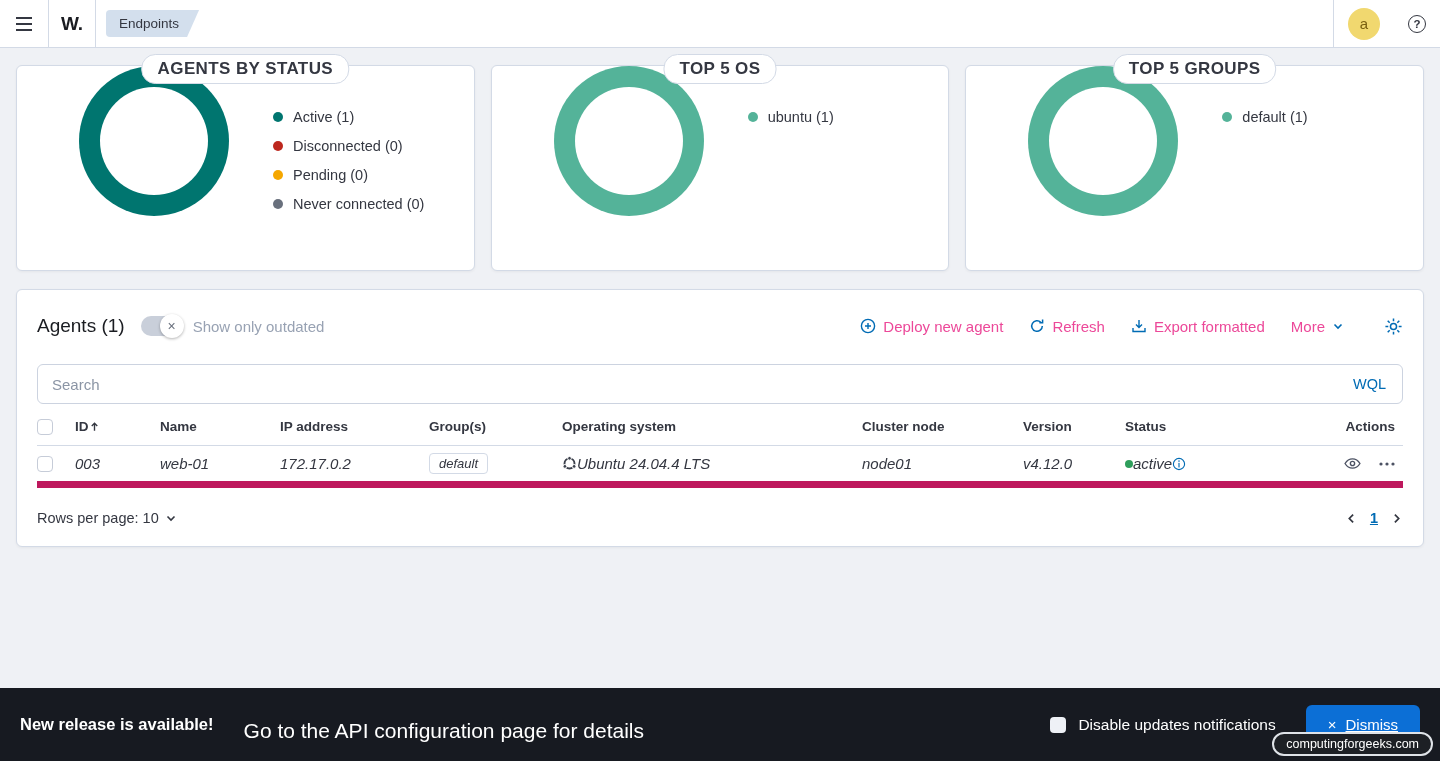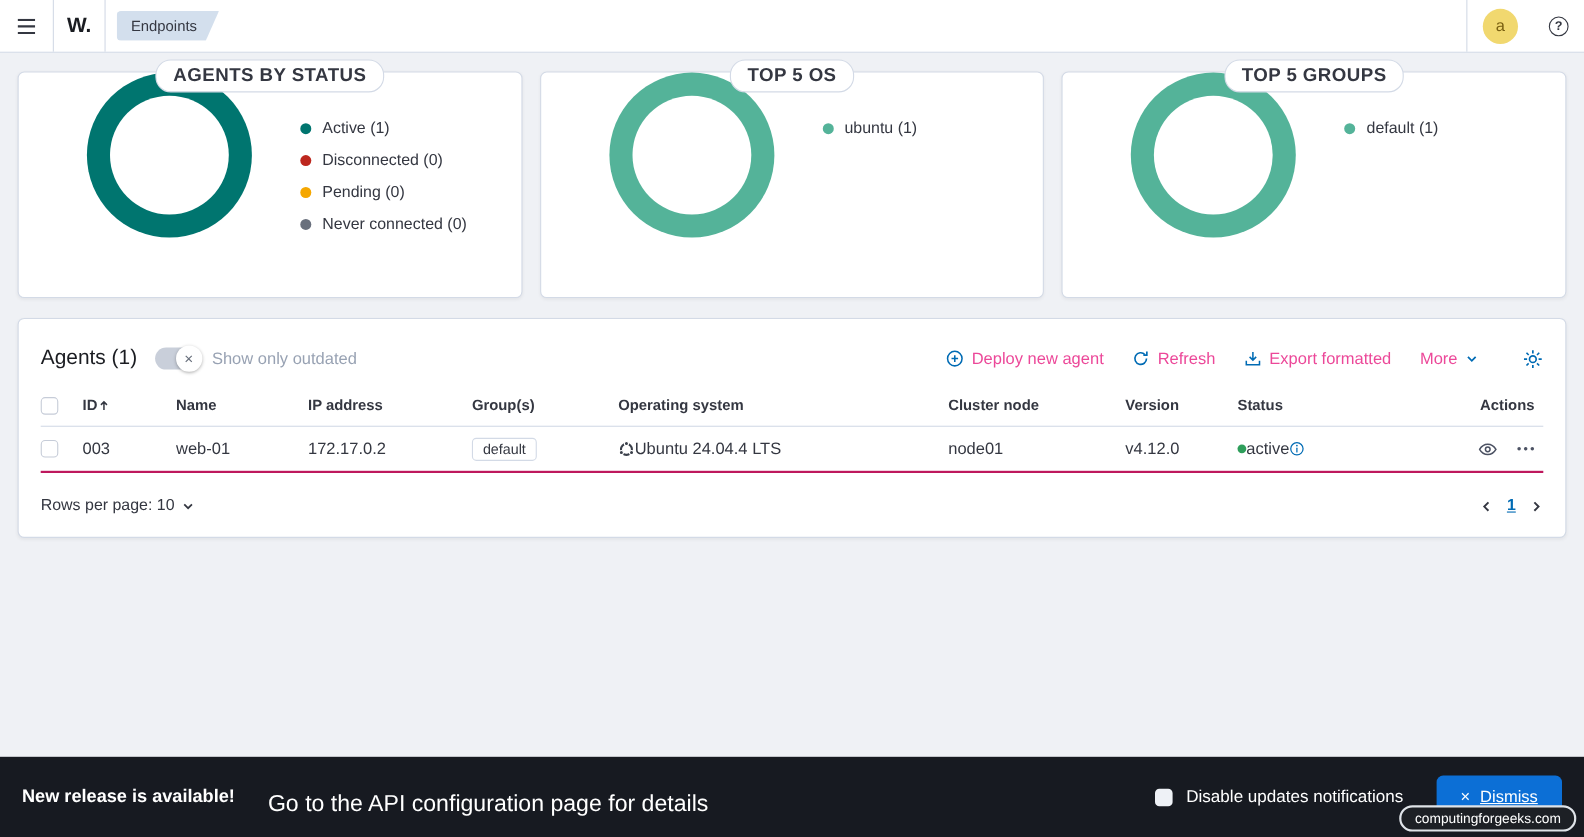--- a/index.html
+++ b/index.html
@@ -50,21 +50,21 @@
   .link-btn { display:flex; align-items:center; gap:7px; background:none; border:none; color:#ec4899; font-size:15px; cursor:pointer; padding:0; }
   .gear-btn { margin-left:14px; background:none; border:none; cursor:pointer; display:flex; align-items:center; }
 
   .search-bar { margin-top:18px; height:40px; border:1px solid #ccd3e0; border-radius:6px; display:flex; align-items:center; padding:0 14px; background:#fff; }
   .search-input { flex:1; border:none; outline:none; font-size:15px; color:#343741; background:transparent; font-family:inherit; }
   .search-input::placeholder { color:#8b95a5; }
   .wql-btn { background:none; border:none; color:#006BB4; font-size:14.5px; cursor:pointer; padding:0 2px; }
 
   .t-head, .t-row { display:grid; grid-template-columns:38px 85px 120px 149px 133px 300px 161px 102px 200px 1fr; align-items:center; }
   .t-head { height:38px; border-bottom:1px solid #d3dae6; font-size:13.5px; font-weight:700; margin-top:4px; }
-  .t-row { height:42px; border-bottom:2px solid #be185d; font-size:15px; }
+  .t-row { height:42px; border-bottom:7px solid #be185d; font-size:15px;font-style:italic; }
   .cell { display:flex; align-items:center; padding-right:8px; }
   .c-actions { justify-content:flex-end; gap:18px; }
   .th { cursor:pointer; }
   .checkbox { width:16px; height:16px; border:1px solid #c6ccd8; border-radius:4px; background:#fff; cursor:pointer; flex:none; }
   .badge { border:1px solid #d3dae6; border-radius:4px; padding:2px 9px; font-size:13px; background:#fff; cursor:pointer; }
   .status-dot { width:8px; height:8px; border-radius:50%; flex:none; }
   .action-icon-btn { background:none; border:none; cursor:pointer; display:flex; align-items:center; padding:0; }
 
   .table-footer { display:flex; align-items:center; margin-top:14px; height:32px; }
   .rows-btn { display:flex; align-items:center; gap:6px; background:none; border:none; font-size:14.5px; color:#343741; cursor:pointer; padding:0; }
@@ -208,20 +208,24 @@
         </button>
         <button class="gear-btn">
           <svg width="19" height="19" viewBox="0 0 20 20" fill="none" stroke="#006BB4" stroke-width="1.6">
             <circle cx="10" cy="10" r="3.2"></circle>
             <path d="M10 1.5v3M10 15.5v3M1.5 10h3M15.5 10h3M3.9 3.9l2.1 2.1M14 14l2.1 2.1M16.1 3.9L14 6M6 14l-2.1 2.1"></path>
           </svg>
         </button>
       </div>
     </div>
 
+    <div class="search-bar">
+      <input class="search-input" type="text" placeholder="Search" style="">
+      <button class="wql-btn">WQL</button>
+    </div>
 
     <div class="t-head">
       <div class="cell">
           <span class="checkbox"></span>
         </div>
       <div class="cell th">
         <span>ID</span>
         <svg width="11" height="12" viewBox="0 0 12 12" fill="none" stroke="#343741" stroke-width="1.5">
           <path d="M6 10V2M3 5l3-3 3 3"></path>
         </svg>

